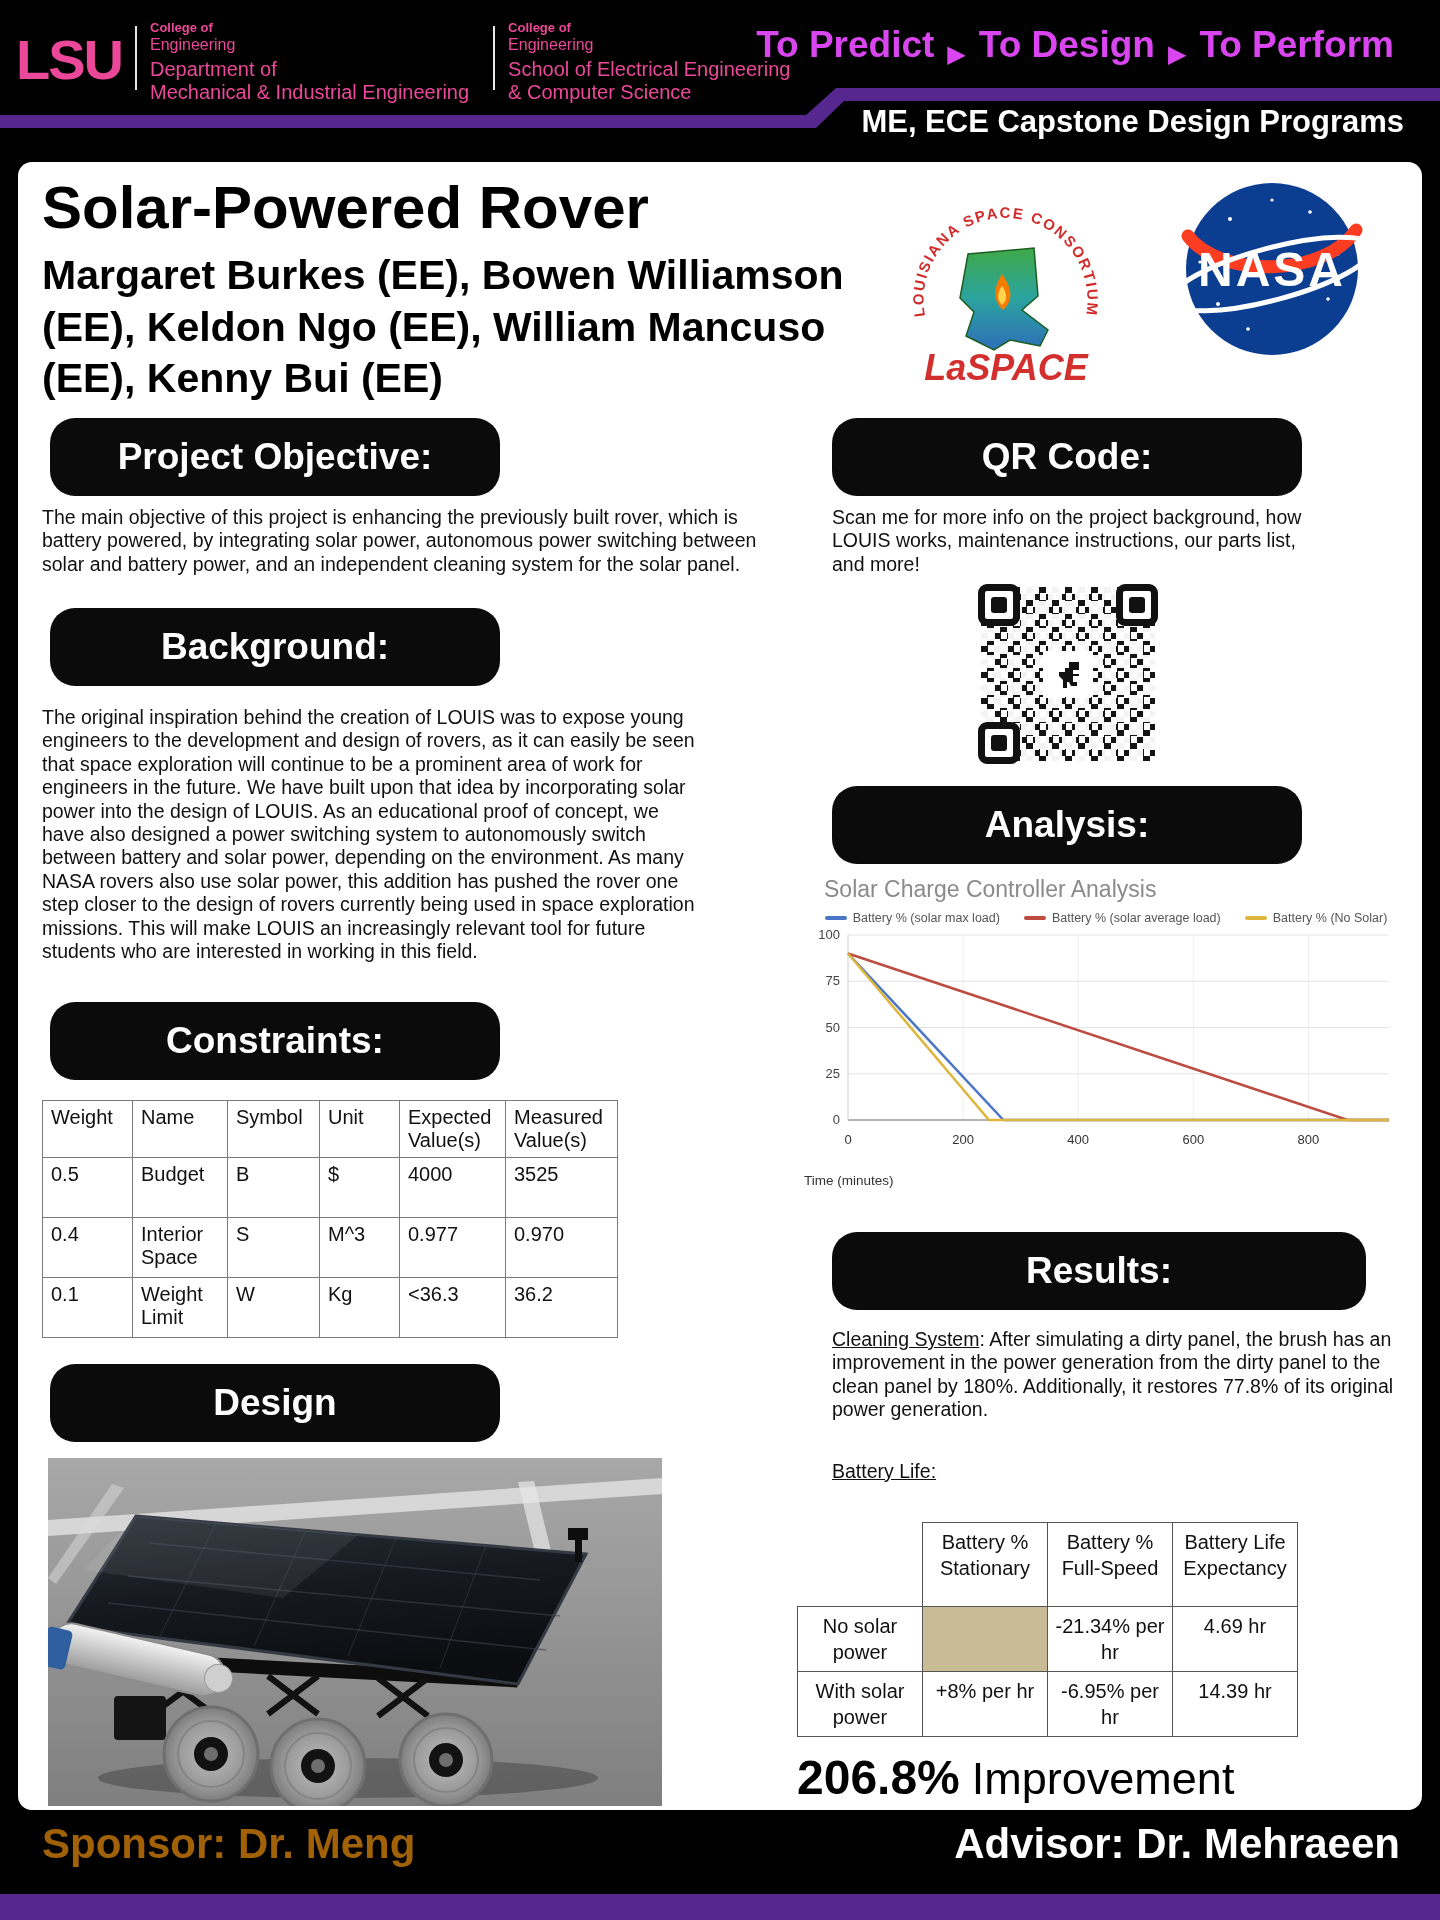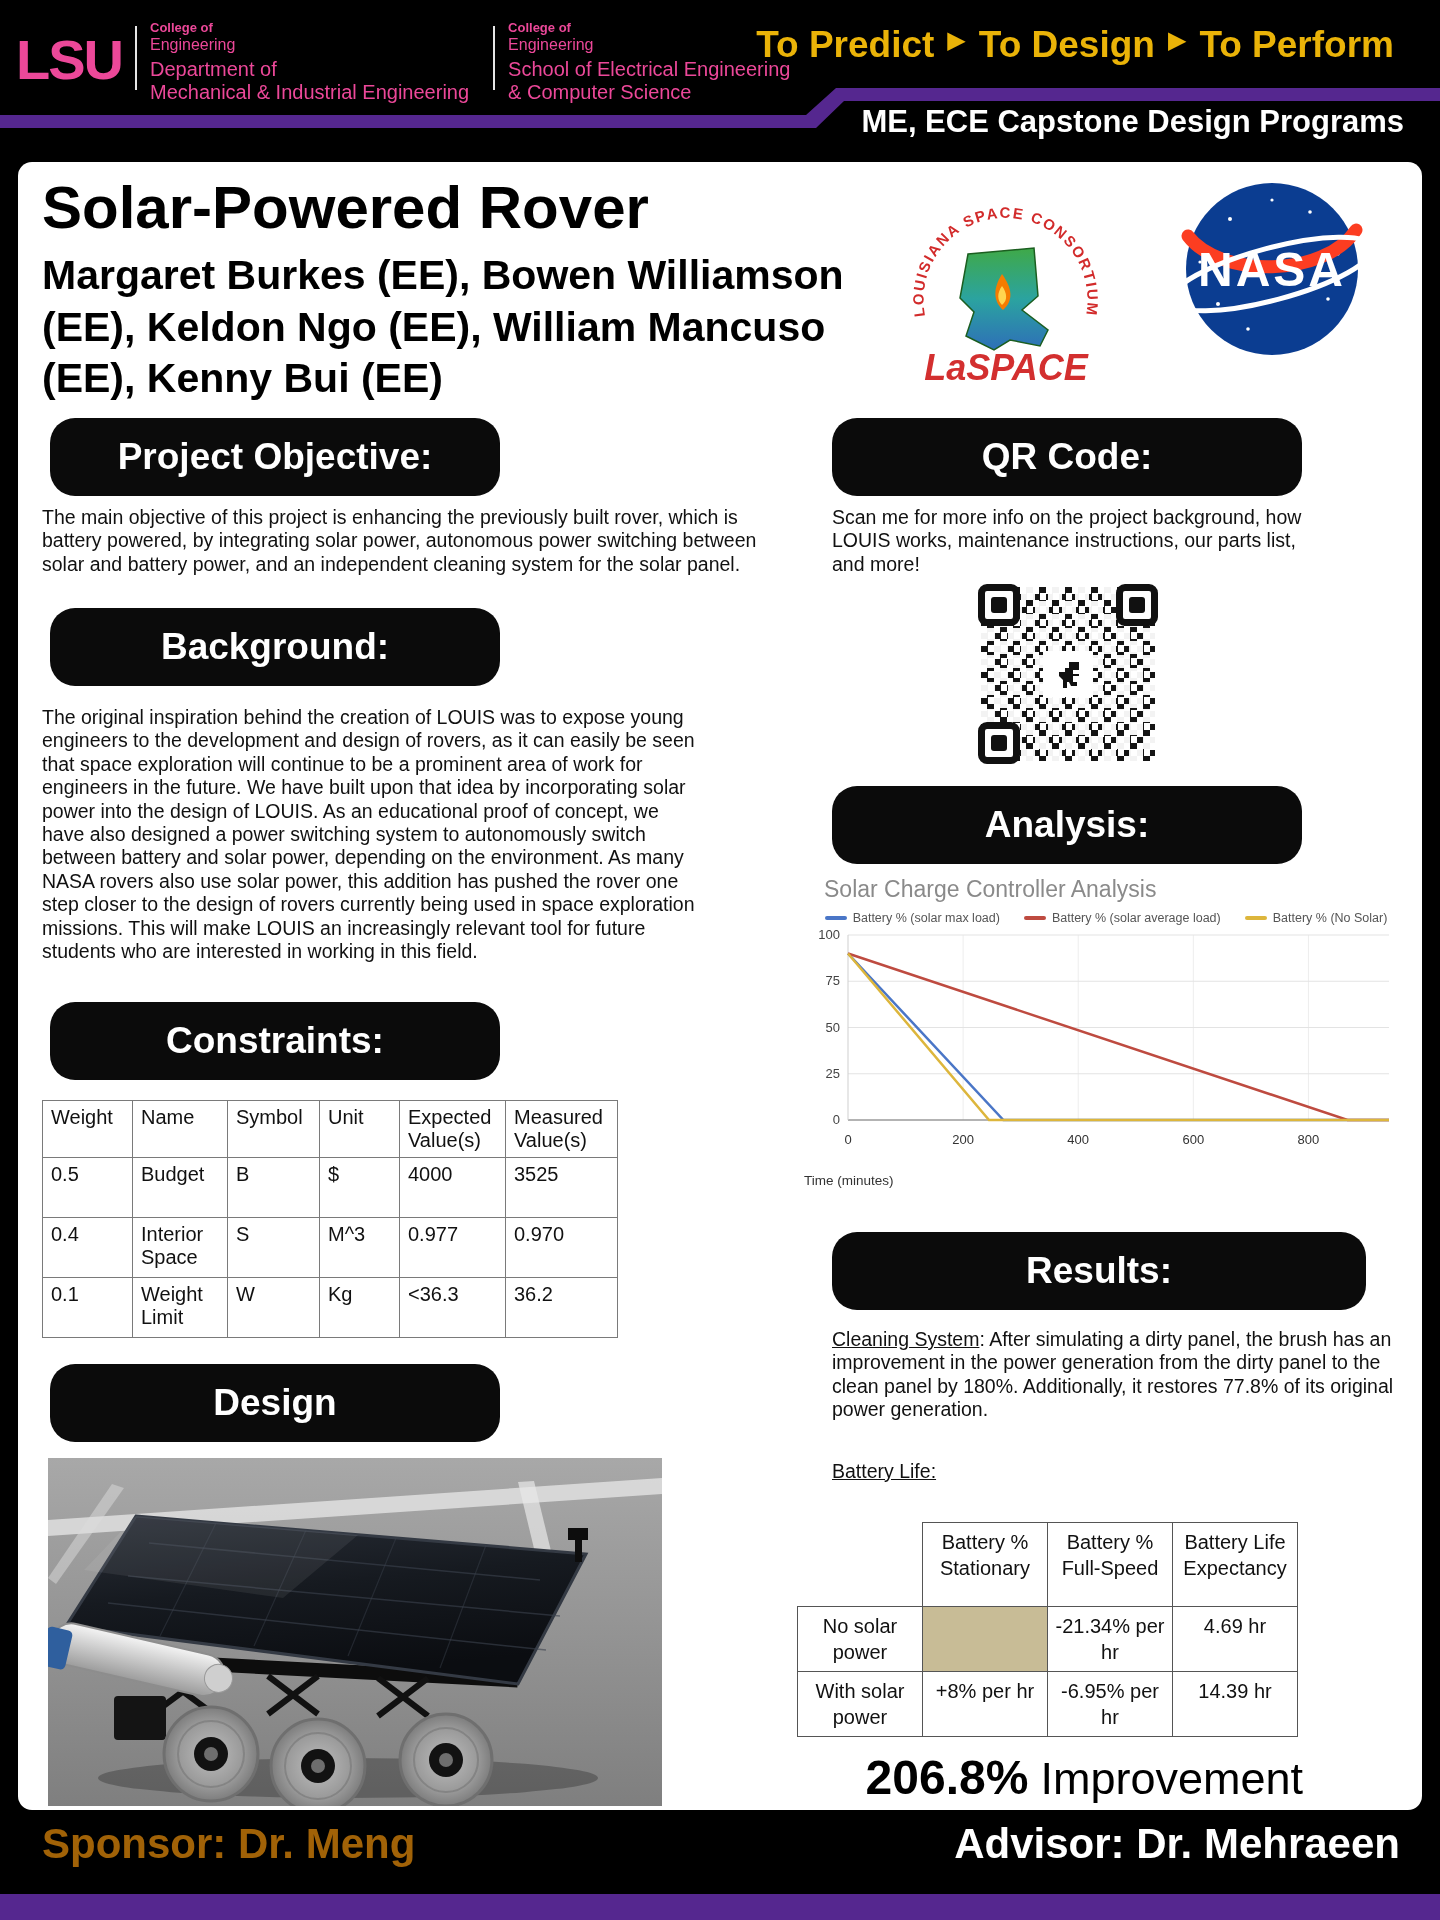--- a/index.html
+++ b/index.html
@@ -8,22 +8,22 @@
 
   
   .hdr{position:absolute;left:0;top:0;width:1440px;height:160px;background:#000;}
   .lsu-row{position:absolute;left:16px;top:18px;display:flex;align-items:flex-start;color:#ec4899;}
   .lsu-mark{font-size:56px;font-weight:900;letter-spacing:-2px;line-height:1;margin-top:14px;}
   .vdiv{width:2px;height:64px;background:#fff;opacity:.9;margin:8px 13px 0 13px;}
   .dept{display:flex;flex-direction:column;line-height:1.12;}
   .dept .sm{font-size:13px;font-weight:700;margin-top:3px;}
   .dept .bg{font-size:16px;font-weight:400;margin-bottom:5px;}
   .dept .ln{font-size:20px;font-weight:400;}
-  .motto{position:absolute;right:46px;top:24px;color:#eab308;font-weight:700;font-size:37px;
-         display:flex;align-items:flex-start;gap:13px;white-space:nowrap;}
+  .motto{position:absolute;right:46px;top:24px;color:#d946ef;font-weight:700;font-size:37px;
+         display:flex;align-items:flex-end;gap:13px;white-space:nowrap;}
   .motto .arr{font-size:24px;line-height:1;padding-top:4px;}
   .stripe{position:absolute;left:0;top:85px;width:1440px;height:60px;}
   .banner{position:absolute;right:36px;top:104px;color:#fff;font-size:31px;font-weight:700;}
 
   
   .card{position:absolute;left:18px;top:162px;width:1404px;height:1648px;background:#fff;border-radius:14px;}
   .card *{box-sizing:border-box;}
   .ttl{position:absolute;left:24px;top:14px;font-size:60px;font-weight:800;color:#000;line-height:1.05;}
   .authors{position:absolute;left:24px;top:88px;width:870px;font-size:41px;font-weight:700;color:#000;line-height:1.26;}
   .logo{position:absolute;}
@@ -62,21 +62,21 @@
   .xlabel{font-size:13.5px;color:#333;margin-top:2px;}
 
   
   .btable{position:absolute;left:779px;top:1360px;border-collapse:collapse;font-size:20px;color:#111;}
   .btable th,.btable td{border:1.5px solid #555;font-weight:400;text-align:center;
         vertical-align:top;padding:6px 6px;line-height:1.3;}
   .btable th{height:84px;width:125px;}
   .btable td{height:64px;}
   .noborder{border:none !important;}
 
-  .improve{position:absolute;left:779px;top:1588px;width:506px;text-align:right;color:#000;white-space:nowrap;}
+  .improve{position:absolute;left:779px;top:1588px;width:506px;text-align:left;color:#000;white-space:nowrap;}
   .improve .big{font-size:48px;font-weight:800;}
   .improve .lbl{font-size:45px;font-weight:400;margin-left:12px;}
 
   
   .foot-l{position:absolute;left:42px;top:1820px;color:#a16207;font-size:42px;font-weight:700;}
   .foot-r{position:absolute;right:40px;top:1820px;color:#fff;font-size:42px;font-weight:700;}
   .pbar{position:absolute;left:0;top:1894px;width:1440px;height:26px;background:#55278F;}
 </style>
 </head>
 <body>

